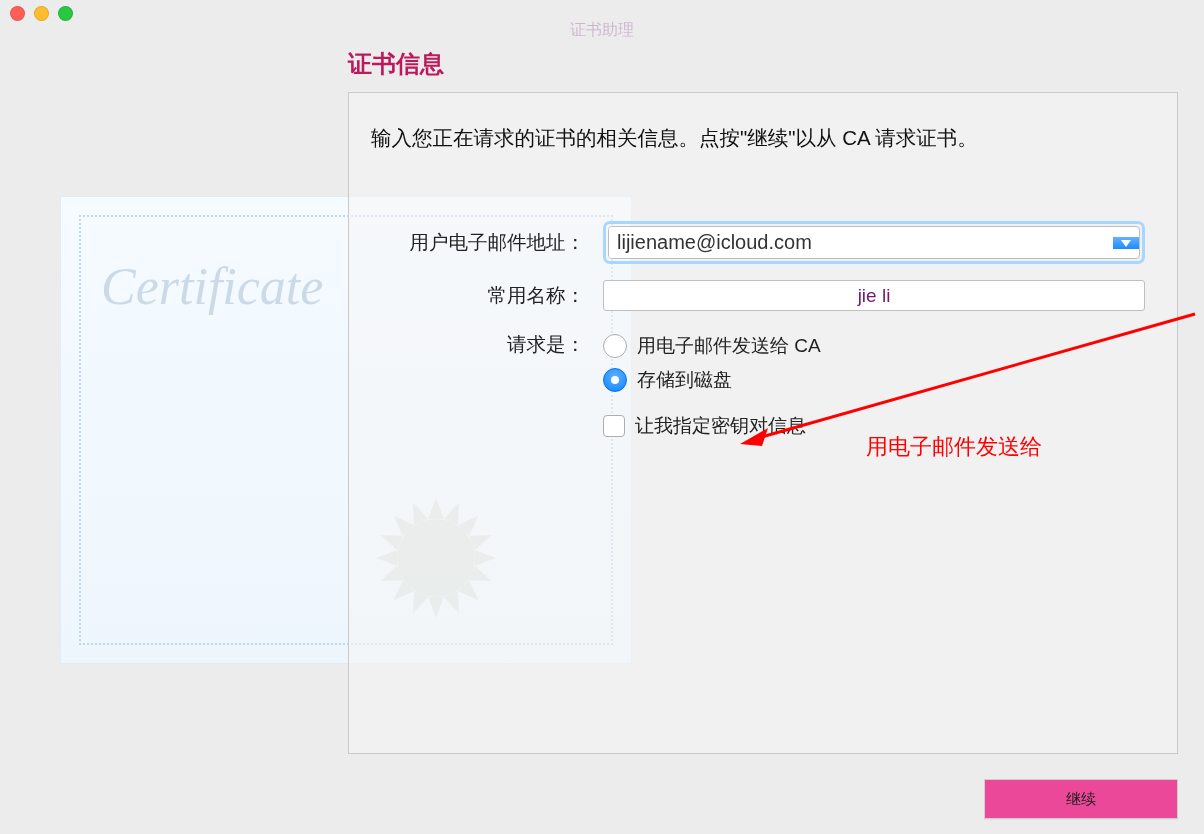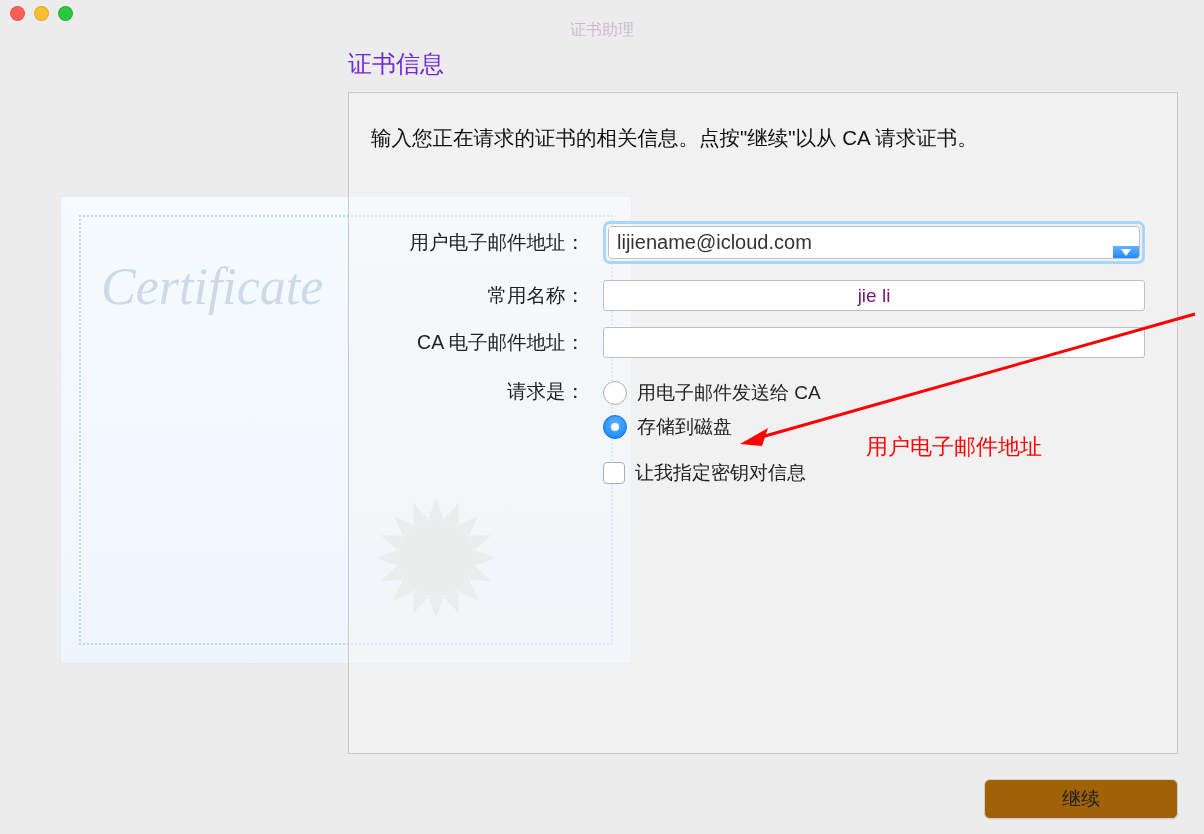--- a/index.html
+++ b/index.html
@@ -4,40 +4,40 @@
 <style>
   html,body{margin:0;padding:0;font-family:"Helvetica Neue",Helvetica,Arial,"Heiti SC","PingFang SC","Microsoft YaHei",sans-serif;background:#ececec;font-size:17px;color:#222;}
   .window{width:1204px;height:834px;position:relative;background:#ececec;overflow:hidden;}
   .titlebar{height:28px;position:relative;}
   .traffic{position:absolute;top:6px;left:10px;display:flex;gap:9px;}
   .tl{width:13px;height:13px;border-radius:50%;border:1px solid rgba(0,0,0,.1);}
   .tl.red{background:#ff5f57;}
   .tl.yellow{background:#febc2e;}
   .tl.green{background:#28c840;}
   .wintitle{position:absolute;top:0;left:0;right:0;text-align:center;font-size:16px;color:#701a75;line-height:28px;opacity:.25;margin-top:16px;}
-  .heading{position:absolute;left:348px;top:48px;font-size:24px;font-weight:400;color:#6d28d9;}
+  .heading{position:absolute;left:348px;top:48px;font-size:24px;font-weight:700;color:#be185d;}
   .panel{position:absolute;left:348px;top:92px;right:26px;border:1px solid #c9c9c9;background:rgba(246,246,246,.55);height:660px;}
   .instr{position:absolute;left:22px;top:30px;right:22px;font-size:20.5px;line-height:30px;color:#111;}
   .form{position:absolute;left:0;right:32px;top:128px;}
   .row{display:flex;align-items:center;margin-bottom:16px;}
   .lab{width:236px;text-align:right;padding-right:18px;font-size:19.5px;color:#222;}
   .ctrl{flex:1;position:relative;}
   .combo-outer{border:3px solid #a7d6ff;border-radius:7px;padding:2px;}
-  .combo{display:flex;align-items:flex-end;border:1px solid #bfbfbf;border-radius:4px;overflow:hidden;background:#fff;}
+  .combo{display:flex;align-items:center;border:1px solid #bfbfbf;border-radius:4px;overflow:hidden;background:#fff;}
   .combo input{flex:1;border:none;outline:none;font-size:20px;padding:4px 8px;font-family:inherit;color:#333;}
   .combo .arrow{width:26px;background:linear-gradient(#66b1ff,#1d8bff);display:flex;align-items:center;justify-content:center;}
   .combo .arrow svg{width:12px;height:12px;}
   .txt{width:100%;height:31px;border:1px solid #bfbfbf;border-radius:3px;font-size:19px;padding:2px 8px;box-sizing:border-box;font-family:inherit;color:#701a75;text-align:center;}
   .opts{margin-top:2px;}
   .optline{display:flex;align-items:center;height:34px;font-size:19px;color:#222;}
   .radio{width:22px;height:22px;margin-right:10px;border:1px solid #adadad;border-radius:50%;background:#fff;display:inline-flex;align-items:center;justify-content:center;flex:none;}
   .radio.on{background:radial-gradient(circle at 50% 35%,#5fb0ff,#0a84ff);border-color:#0a6fe6;}
   .radio.on::after{content:"";width:8px;height:8px;border-radius:50%;background:#fff;display:block;}
   .chk{width:20px;height:20px;margin-right:10px;border:1px solid #adadad;border-radius:4px;background:#fff;flex:none;}
-  .continue{position:absolute;right:26px;bottom:15px;width:192px;height:38px;background:#a16207;border:1px solid #cfcfcf;border-radius:6px;font-size:19px;display:flex;align-items:center;justify-content:center;box-shadow:0 1px 1px rgba(0,0,0,.06);}
+  .continue{position:absolute;right:26px;bottom:15px;width:192px;height:38px;background:#ec4899;border:1px solid #cfcfcf;border-radius:1px;font-size:15px;display:flex;align-items:center;justify-content:center;box-shadow:0 1px 1px rgba(0,0,0,.06);}
   .certbg{position:absolute;left:60px;top:196px;width:570px;height:466px;border:1px solid #e3ecf5;background:linear-gradient(#f5fbff,#eef6fd);}
   .certbg .inner{position:absolute;inset:18px;border:2px dotted #bfd8ee;}
   .certword{position:absolute;top:60px;left:40px;font-family:'Times New Roman',serif;font-style:italic;font-size:52px;color:rgba(120,150,180,.32);}
   .seal{position:absolute;left:310px;bottom:40px;width:130px;height:130px;}
   .annot{position:absolute;left:866px;top:432px;font-size:22px;color:#ff0000;}
   .arrowline{position:absolute;left:740px;top:312px;width:460px;height:140px;pointer-events:none;}
 </style>
 </head>
 <body>
 
@@ -105,26 +105,20 @@
         </div>
       </div>
 
       <div class="row">
         <div class="lab">常用名称：</div>
         <div class="ctrl">
           <input class="txt" type="text" value="jie li" style="">
         </div>
       </div>
 
-      <div class="row">
-        <div class="lab">CA 电子邮件地址：</div>
-        <div class="ctrl">
-          <input class="txt" type="text" value="" style="">
-        </div>
-      </div>
 
       <div class="row" style="align-items:flex-start">
         <div class="lab" style="padding-top:4px">请求是：</div>
         <div class="ctrl opts">
           <div class="optline">
             <span class="radio"></span>
             <span>用电子邮件发送给 CA</span>
           </div>
           <div class="optline">
             <span class="radio on"></span>
@@ -137,17 +131,17 @@
         </div>
       </div>
 
     </div>
   </div>
 
   <svg class="arrowline" viewBox="0 0 460 140">
     <line x1="455" y1="2" x2="18" y2="126" stroke="#ff0000" stroke-width="3"></line>
     <polygon points="0,132 28,116 22,134" fill="#ff0000"></polygon>
   </svg>
-  <div class="annot">用户电子邮件地址</div>
+  <div class="annot">用电子邮件发送给</div>
 
   <div class="continue">继续</div>
 
 </div>
 
 </body></html>

